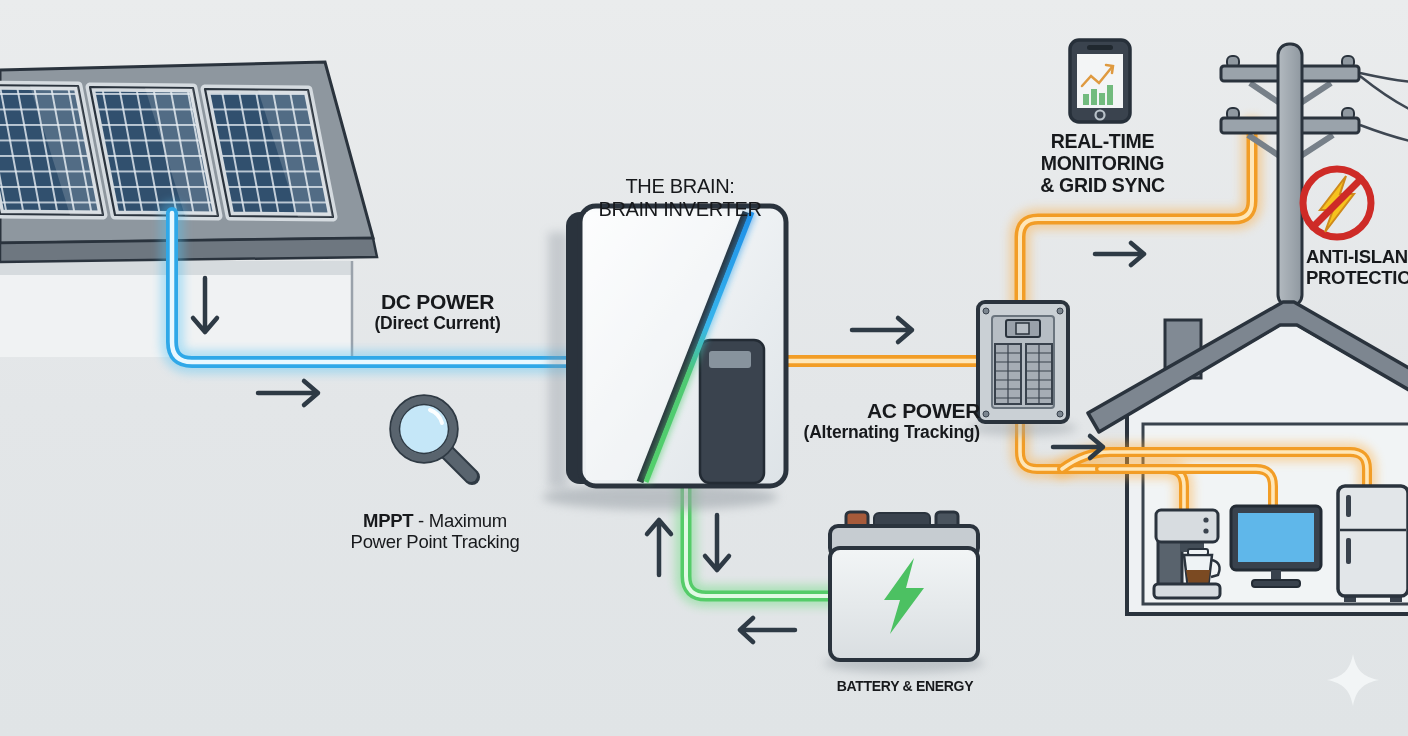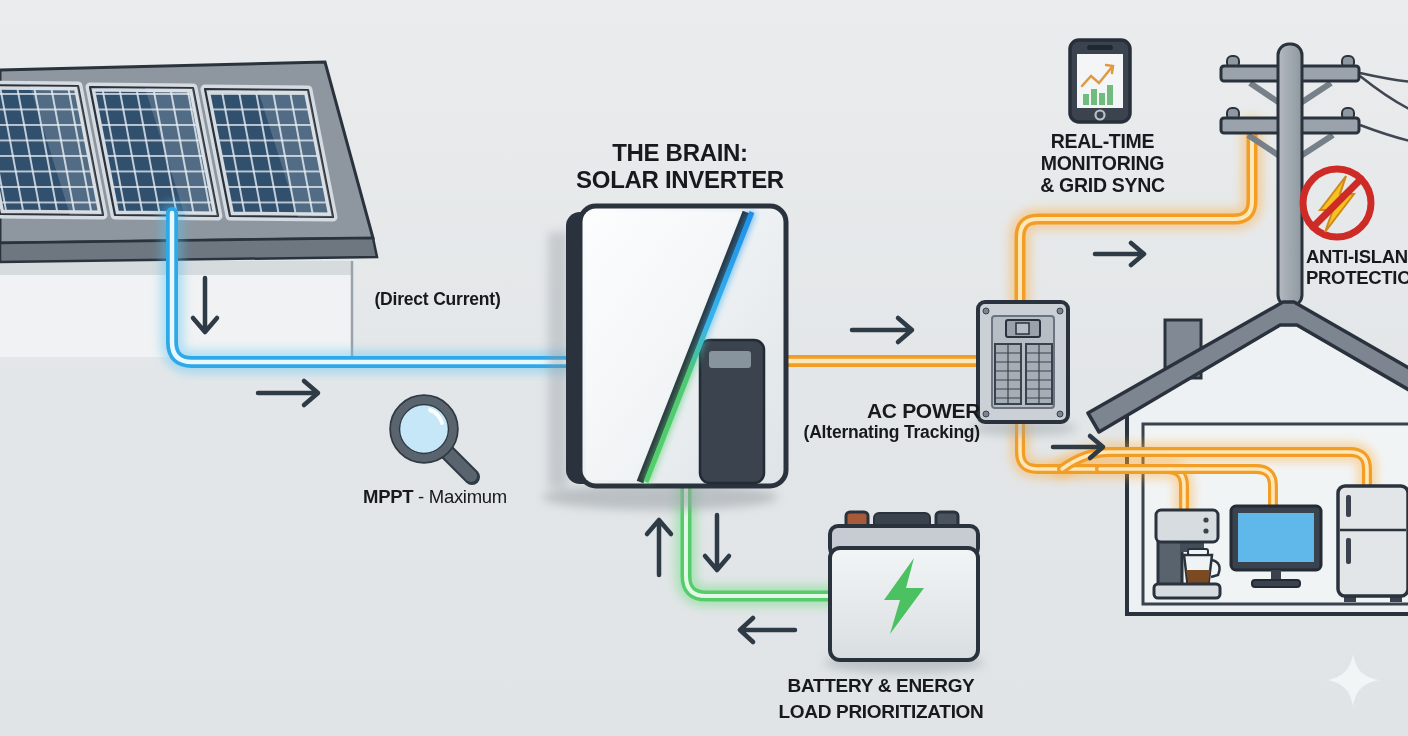--- a/index.html
+++ b/index.html
@@ -3,23 +3,23 @@
 <meta charset="utf-8">
 <style>
   html,body{margin:0;padding:0;overflow:hidden;background:#e4e7e9;}
   #scene{position:relative;width:1408px;height:736px;overflow:hidden;
          font-family:"Liberation Sans",sans-serif;
          background:linear-gradient(180deg,#eaeced 0%,#e3e6e8 55%,#e0e4e6 100%);}
   #art{position:absolute;left:0;top:0;}
   .label{position:absolute;z-index:5;color:#17191c;text-align:center;
          line-height:1.13;letter-spacing:-0.3px;}
   .h{font-weight:bold;text-align:center;}
-  .t-xl{font-size:24px;font-weight:bold;}
+  .t-xl{font-size:20px;font-weight:normal;margin-top:36px;}
   .t-lg{font-size:21px;font-weight:bold;}
-  .t-md{font-size:18.5px;}
+  .t-md{font-size:18.5px;margin-top:24px;}
   .t-sub{font-size:17.5px;font-weight:bold;letter-spacing:-0.2px;}
   .nowrap{white-space:nowrap;}
 </style>
 </head>
 <body>
 
 <div id="scene">
 
 <svg id="art" width="1408" height="736" viewBox="0 0 1408 736">
   <defs>
@@ -246,45 +246,46 @@
     <path d="M659,575 L659,520 M647,534 L659,520 L671,534"></path>
     <path d="M717,515 L717,570 M705,556 L717,570 L729,556"></path>
     <path d="M795,630 L740,630 M753,618 L740,630 L753,642"></path>
   </g>
 
   <path d="M1353,654 C1356,670 1363,677 1379,680 C1363,683 1356,690 1353,706 C1350,690 1343,683 1327,680 C1343,677 1350,670 1353,654 Z" fill="#f2f5f6"></path>
 </svg>
 
 <div class="label t-xl" style="left:555px;top:139px;width:250px;">
   <div>THE BRAIN:</div>
-  <div>SOLAR INVERTER</div>
+  <div>BRAIN INVERTER</div>
 </div>
 
 <div class="label" style="left:345px;top:290px;width:185px;">
+  <div class="t-lg">DC POWER</div>
   <div class="t-sub">(Direct Current)</div>
 </div>
 
 <div class="label t-md" style="left:325px;top:487px;width:220px;">
   <div class="nowrap"><span class="h">MPPT</span><span> - Maximum</span></div>
+  <div>Power Point Tracking</div>
 </div>
 
 <div class="label" style="left:795px;top:399px;width:185px;text-align:right;">
   <div class="t-lg">AC POWER</div>
   <div class="t-sub">(Alternating Tracking)</div>
 </div>
 
 <div class="label h" style="left:1030px;top:130px;width:145px;font-size:19.5px;line-height:22px;">
   <div>REAL-TIME</div>
   <div>MONITORING</div>
   <div>&amp; GRID SYNC</div>
 </div>
 
 <div class="label h nowrap" style="left:1306px;top:246px;width:170px;font-size:18.5px;line-height:21px;text-align:left;">
   <div>ANTI-ISLANDING</div>
   <div>PROTECTION</div>
 </div>
 
-<div class="label h" style="left:756px;top:673px;width:250px;font-size:19px;line-height:26px;">
+<div class="label h" style="left:780px;top:673px;width:250px;font-size:14px;line-height:26px;">
   <div>BATTERY &amp; ENERGY</div>
-  <div>LOAD PRIORITIZATION</div>
 </div>
 
 </div>
 
 </body></html>

